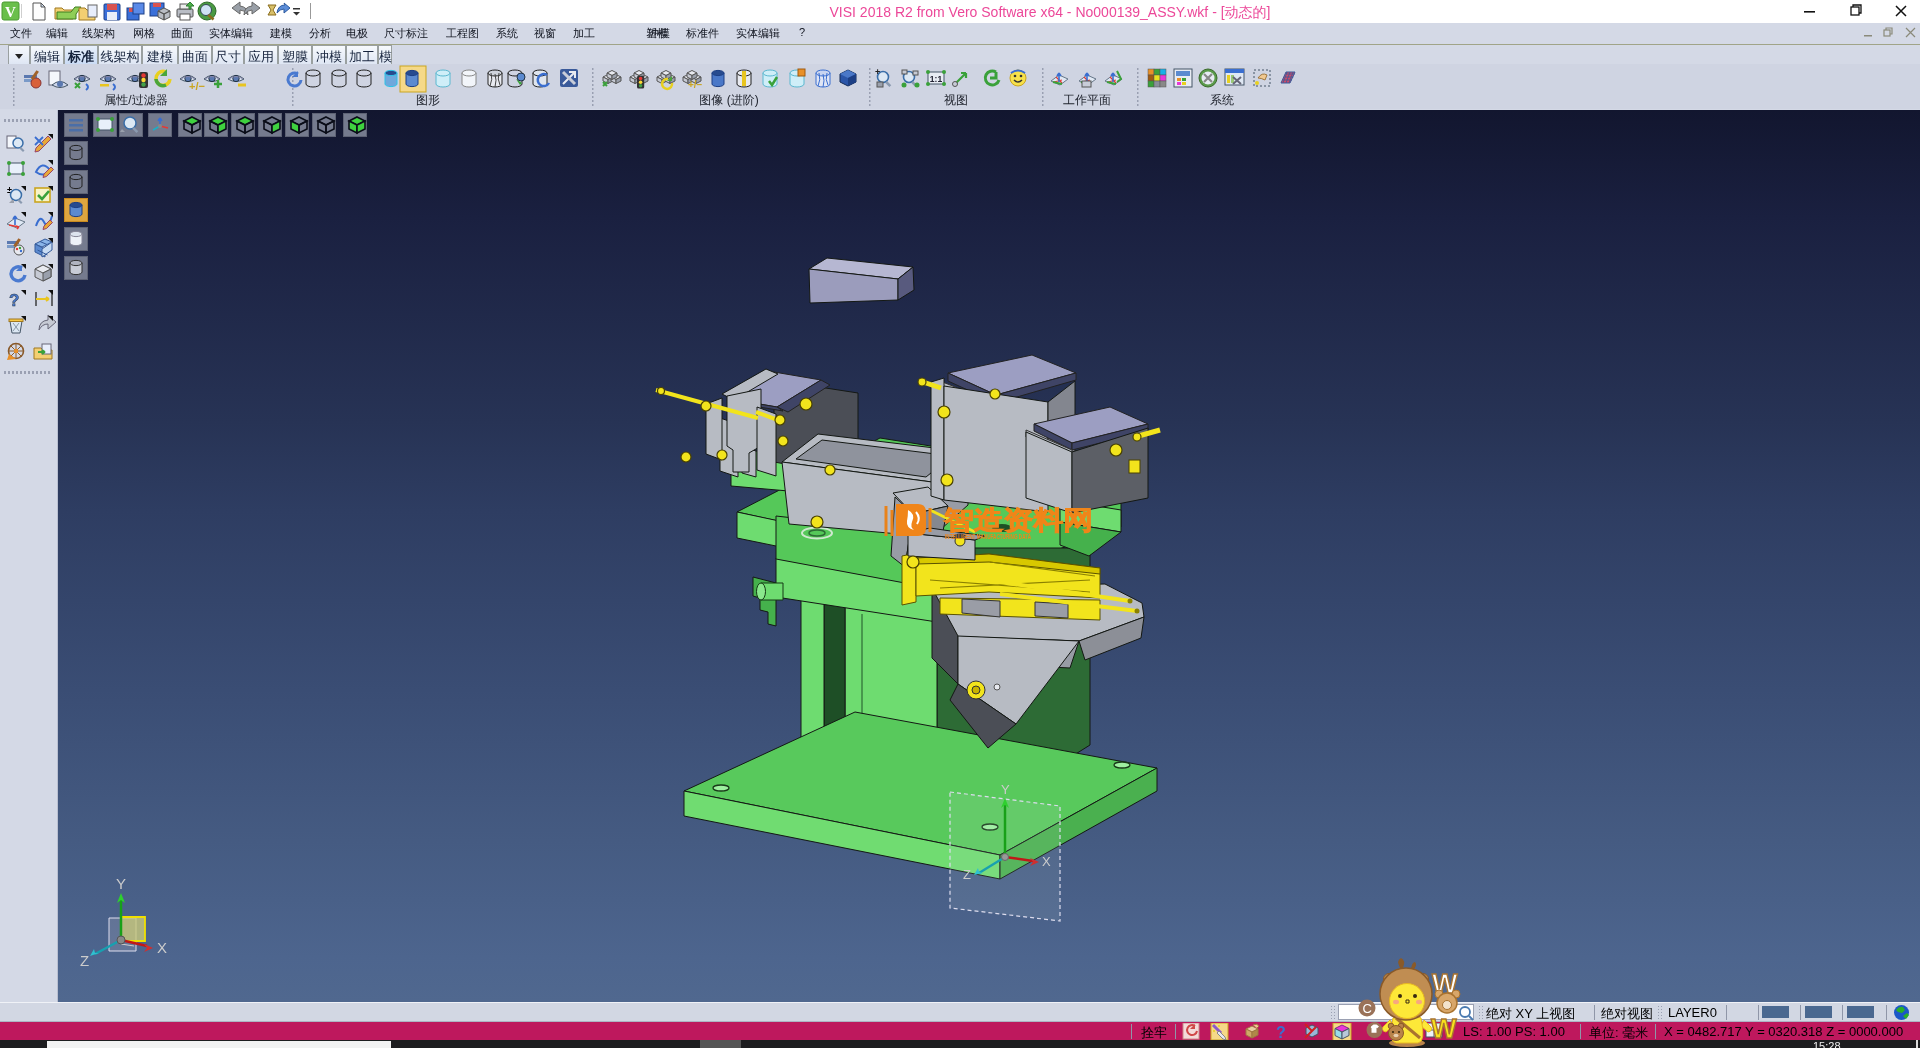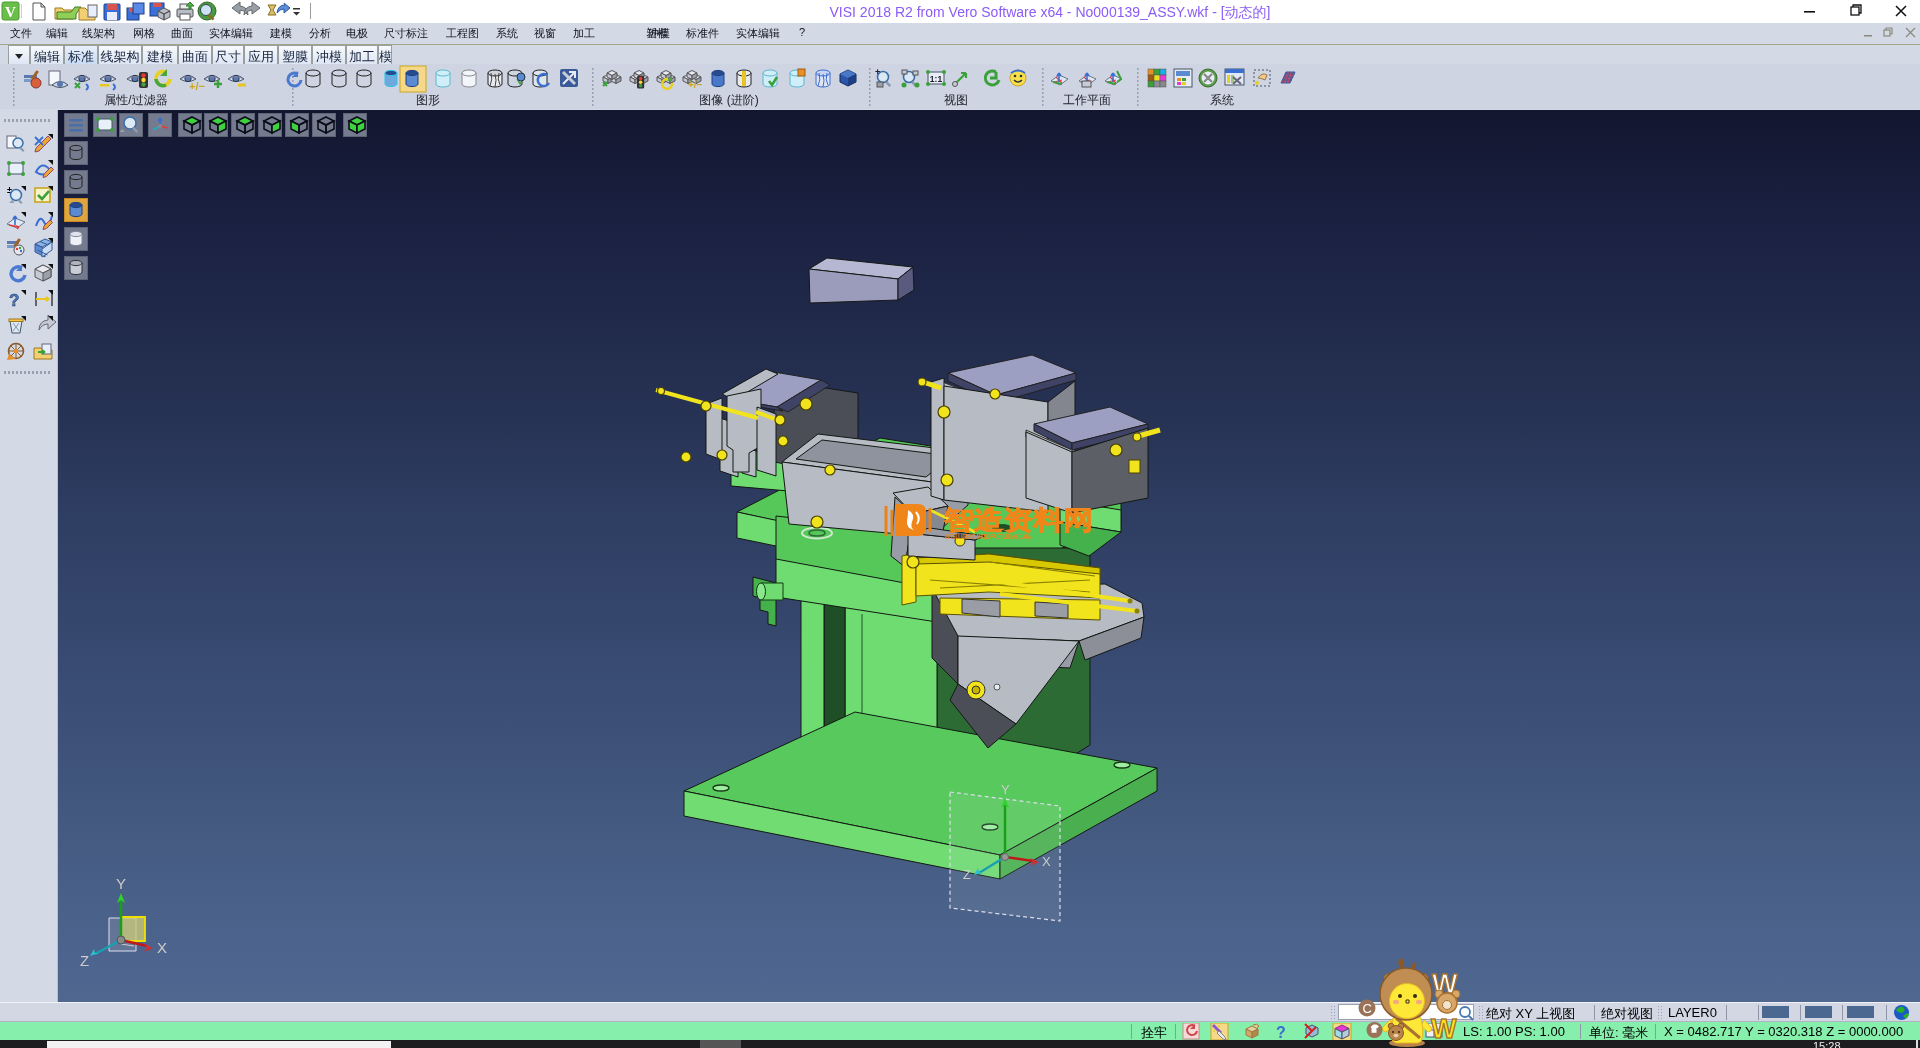--- a/index.html
+++ b/index.html
@@ -1,28 +1,28 @@
 <!DOCTYPE html>
 <html><head><meta charset="utf-8"><style>
 *{margin:0;padding:0;box-sizing:border-box}
 body{width:1920px;height:1048px;overflow:hidden;font-family:"Liberation Sans",sans-serif;position:relative;background:#d4d9e6}
 .abs{position:absolute}
 .tb{position:absolute;left:0;top:0;width:1920px;height:23px;background:#fff}
 .menubar{position:absolute;left:0;top:23px;width:1920px;height:21px;background:#d4d9e6}
 .menubar span{position:absolute;top:3px;font-size:11px;color:#10141f}
 .tabrow{position:absolute;left:0;top:44px;width:1920px;height:20px;background:#d4d9e6;border-top:1px solid #a0a488}
 .tab{position:absolute;top:0;height:20px;border:1px solid #9aa0a0;border-bottom:none;background:linear-gradient(#f7fafd,#dde5f3);font-size:13px;color:#16233c;text-align:center;padding-top:2px}
-.tabsel{background:linear-gradient(#e8f0fb,#c8daf4);font-weight:normal}
+.tabsel{background:linear-gradient(#e8f0fb,#c8daf4);font-weight:bold}
 .ribbon{position:absolute;left:0;top:64px;width:1920px;height:45px;background:#cfd4e2}
 .main{position:absolute;left:0;top:110px;width:1920px;height:892px;background:linear-gradient(180deg,#12162f 0%,#1a2040 12%,#273355 35%,#2e3d62 45%,#3a4d74 65%,#455b82 82%,#4d658e 95%,#50688f 100%)}
 .lpanel{position:absolute;left:0;top:110px;width:58px;height:892px;background:#d4d9e6;border-right:1px solid #b9bfd0}
 .vbtn{position:absolute;width:24px;height:24px;background:#757b8e;border:1px solid #5e6375}
 .vbtnsel{background:#dfa63f;border:1px solid #c88a20}
 .sbar1{position:absolute;left:0;top:1002px;width:1920px;height:19px;background:#d2d7e3;border-top:1px solid #f0f2f7}
-.sbar2{position:absolute;left:0;top:1021px;width:1920px;height:19px;background:#86efac;border-top:1px solid #aeb4c4}
+.sbar2{position:absolute;left:0;top:1021px;width:1920px;height:19px;background:#be185d;border-top:1px solid #aeb4c4}
 .sbar1 span,.sbar2 span{position:absolute;font-size:13px;color:#000;top:2px;white-space:nowrap}
 .ssep{position:absolute;top:2px;height:15px;width:1px;background:#8f96a8}
 .sdot{position:absolute;top:2px;height:15px;width:5px;background-image:radial-gradient(#9aa0b2 1px,transparent 1px);background-size:3px 3px}
 .taskbar{position:absolute;left:0;top:1040px;width:1920px;height:8px;background:#1d1d1f}
 </style></head><body>
 <div class="main"></div>
 <div class="tb">
     <svg class="abs" style="left:0;top:0" width="320" height="23">
       <rect x="2" y="2" width="17" height="18" rx="2" fill="#6abf4b" stroke="#4a9a33"></rect>
       <text x="10.5" y="17" font-size="15" font-weight="bold" fill="#fff" text-anchor="middle" font-family="Liberation Serif">V</text>
@@ -50,21 +50,21 @@
       <circle cx="206" cy="10" r="5.5" fill="#cfe2f4" stroke="#345"></circle>
       <rect x="209" y="14" width="7" height="2.5" transform="rotate(40 209 14)" fill="#8a6d1d"></rect>
       <path d="M240 6 q8 1 8 9 q-3 -5 -8 -5 v4 l-8 -6 8 -6 z" fill="#9aa0a8" stroke="#666"></path>
       <path d="M252 6 q-8 1 -8 9 q3 -5 8 -5 v4 l8 -6 -8 -6 z" fill="#9aa0a8" stroke="#666"></path>
       <path d="M268 5 h8 l-3 5 3 5 h-8 l3 -5 z" fill="#d8c06a" stroke="#8a6d1d"></path>
       <path d="M285 5 q-7 0 -8 8 q3 -4 7 -4 l0 4 6 -5 -6 -5 z" fill="#5b8dd8" stroke="#2c5aa0"></path>
       <rect x="293" y="8" width="7" height="1.5" fill="#333"></rect>
       <path d="M293 12 l7 0 -3.5 3.5 z" fill="#333"></path>
       <rect x="310" y="3" width="1" height="16" fill="#999"></rect>
     </svg>
-    <div class="abs" style="left:320px;top:0;width:1460px;text-align:center;font-size:14px;color:#8b5cf6;padding-top:4px">VISI 2018 R2 from Vero Software x64 - No000139_ASSY.wkf - [动态的]</div>
+    <div class="abs" style="left:320px;top:0;width:1460px;text-align:center;font-size:14px;color:#ec4899;padding-top:4px">VISI 2018 R2 from Vero Software x64 - No000139_ASSY.wkf - [动态的]</div>
     <svg class="abs" style="left:1790px;top:0" width="130" height="23">
       <rect x="14" y="11" width="11" height="1.6" fill="#111"></rect>
       <rect x="61" y="7" width="8" height="8" fill="none" stroke="#111" stroke-width="1.3"></rect>
       <path d="M63 7 v-2 h8 v8 h-2" fill="none" stroke="#111" stroke-width="1.3"></path>
       <path d="M106 6 l10 10 M116 6 l-10 10" stroke="#111" stroke-width="1.5"></path>
     </svg>
   </div>
 <div class="menubar">
     <span style="left:10px">文件</span>
     <span style="left:46px">编辑</span>

